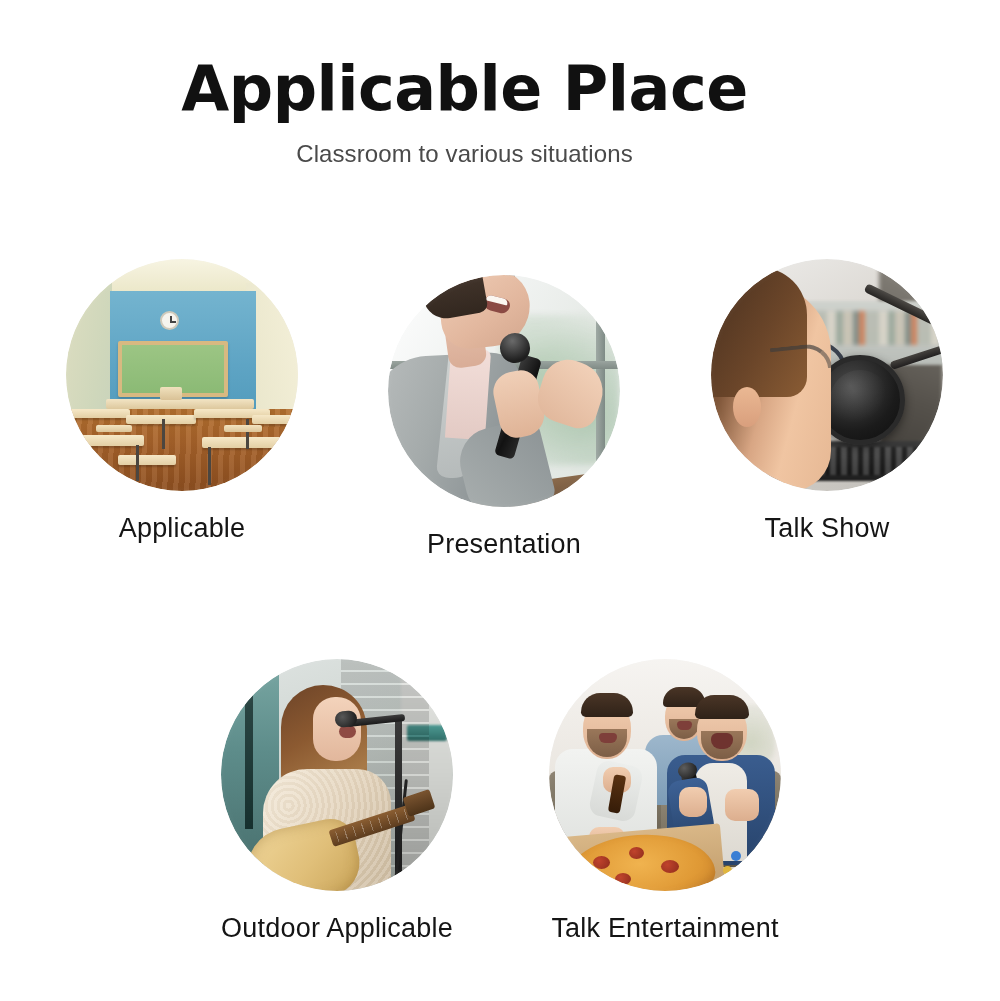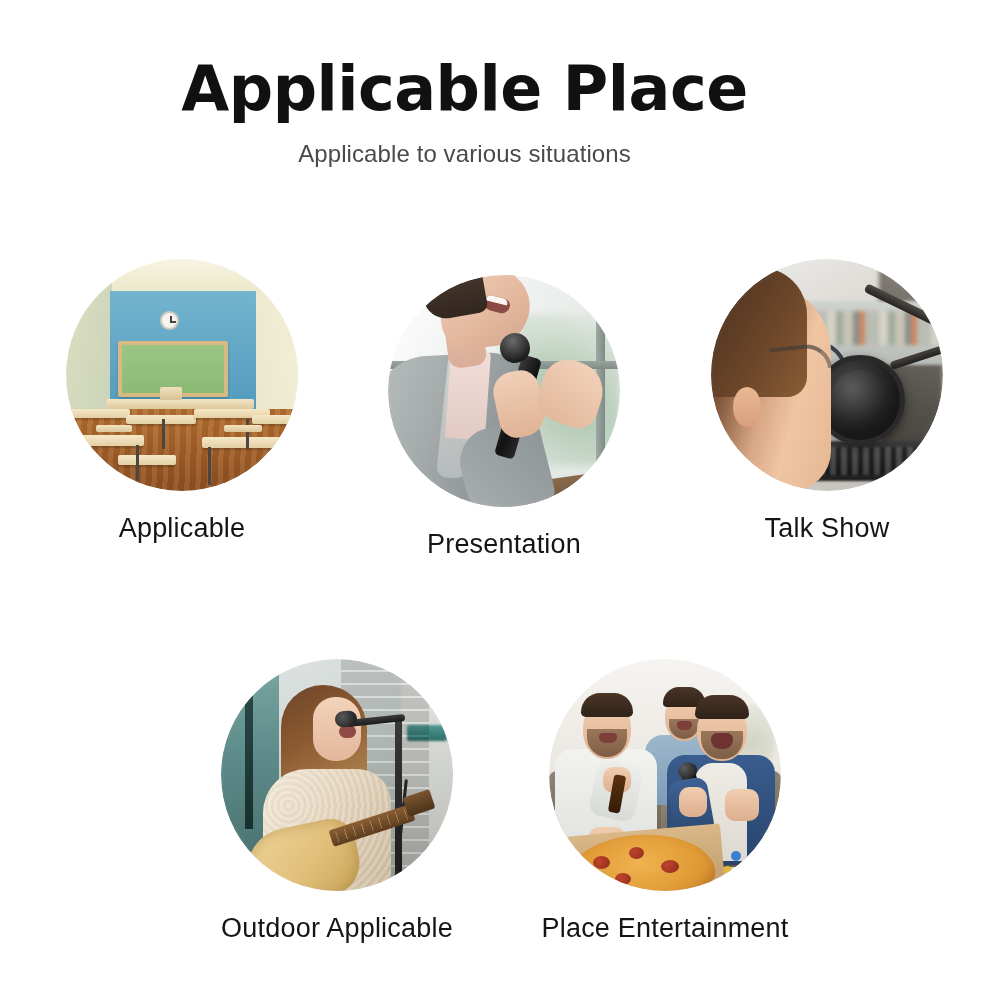--- a/index.html
+++ b/index.html
@@ -295,21 +295,21 @@
   .sc-home .pep { position:absolute; background: radial-gradient(circle at 35% 35%, #c0432c, #8e2c1c);
       border-radius:50%; }
   .sc-home .candy { position:absolute; border-radius:50%; }
 
 </style>
 </head>
 <body>
 
 <div class="header">
   <h1 class="page-title">Applicable Place</h1>
-  <p class="page-subtitle">Applicable to various situations</p>
+  <p class="page-subtitle">Classroom to various situations</p>
 </div>
 
 <div class="scenarios">
 
   <div class="card" id="card-0">
     <div class="circle-wrap">
       <div class="circle">
         <div class="scene sc-class">
           <div class="ceiling"></div>
           <div class="side-l"></div>
@@ -469,16 +469,16 @@
           <div class="pep" style="left:80px; bottom:32px; width:15px; height:12px;"></div>
           <div class="pep" style="left:112px; bottom:18px; width:18px; height:13px;"></div>
           <div class="pep" style="left:66px; bottom:6px; width:16px; height:12px;"></div>
           <div class="candy" style="left:182px; bottom:30px; width:10px; height:10px; background:#3b7fd4;"></div>
           <div class="candy" style="left:196px; bottom:20px; width:10px; height:10px; background:#d44b3b;"></div>
           <div class="candy" style="left:174px; bottom:16px; width:9px; height:9px; background:#e0b53c;"></div>
           <div class="candy" style="left:190px; bottom:8px; width:9px; height:9px; background:#4aa75c;"></div>
         </div>
       </div>
     </div>
-    <span class="card-label">Place Entertainment</span>
+    <span class="card-label">Talk Entertainment</span>
   </div>
 
 </div>
 
 </body></html>

